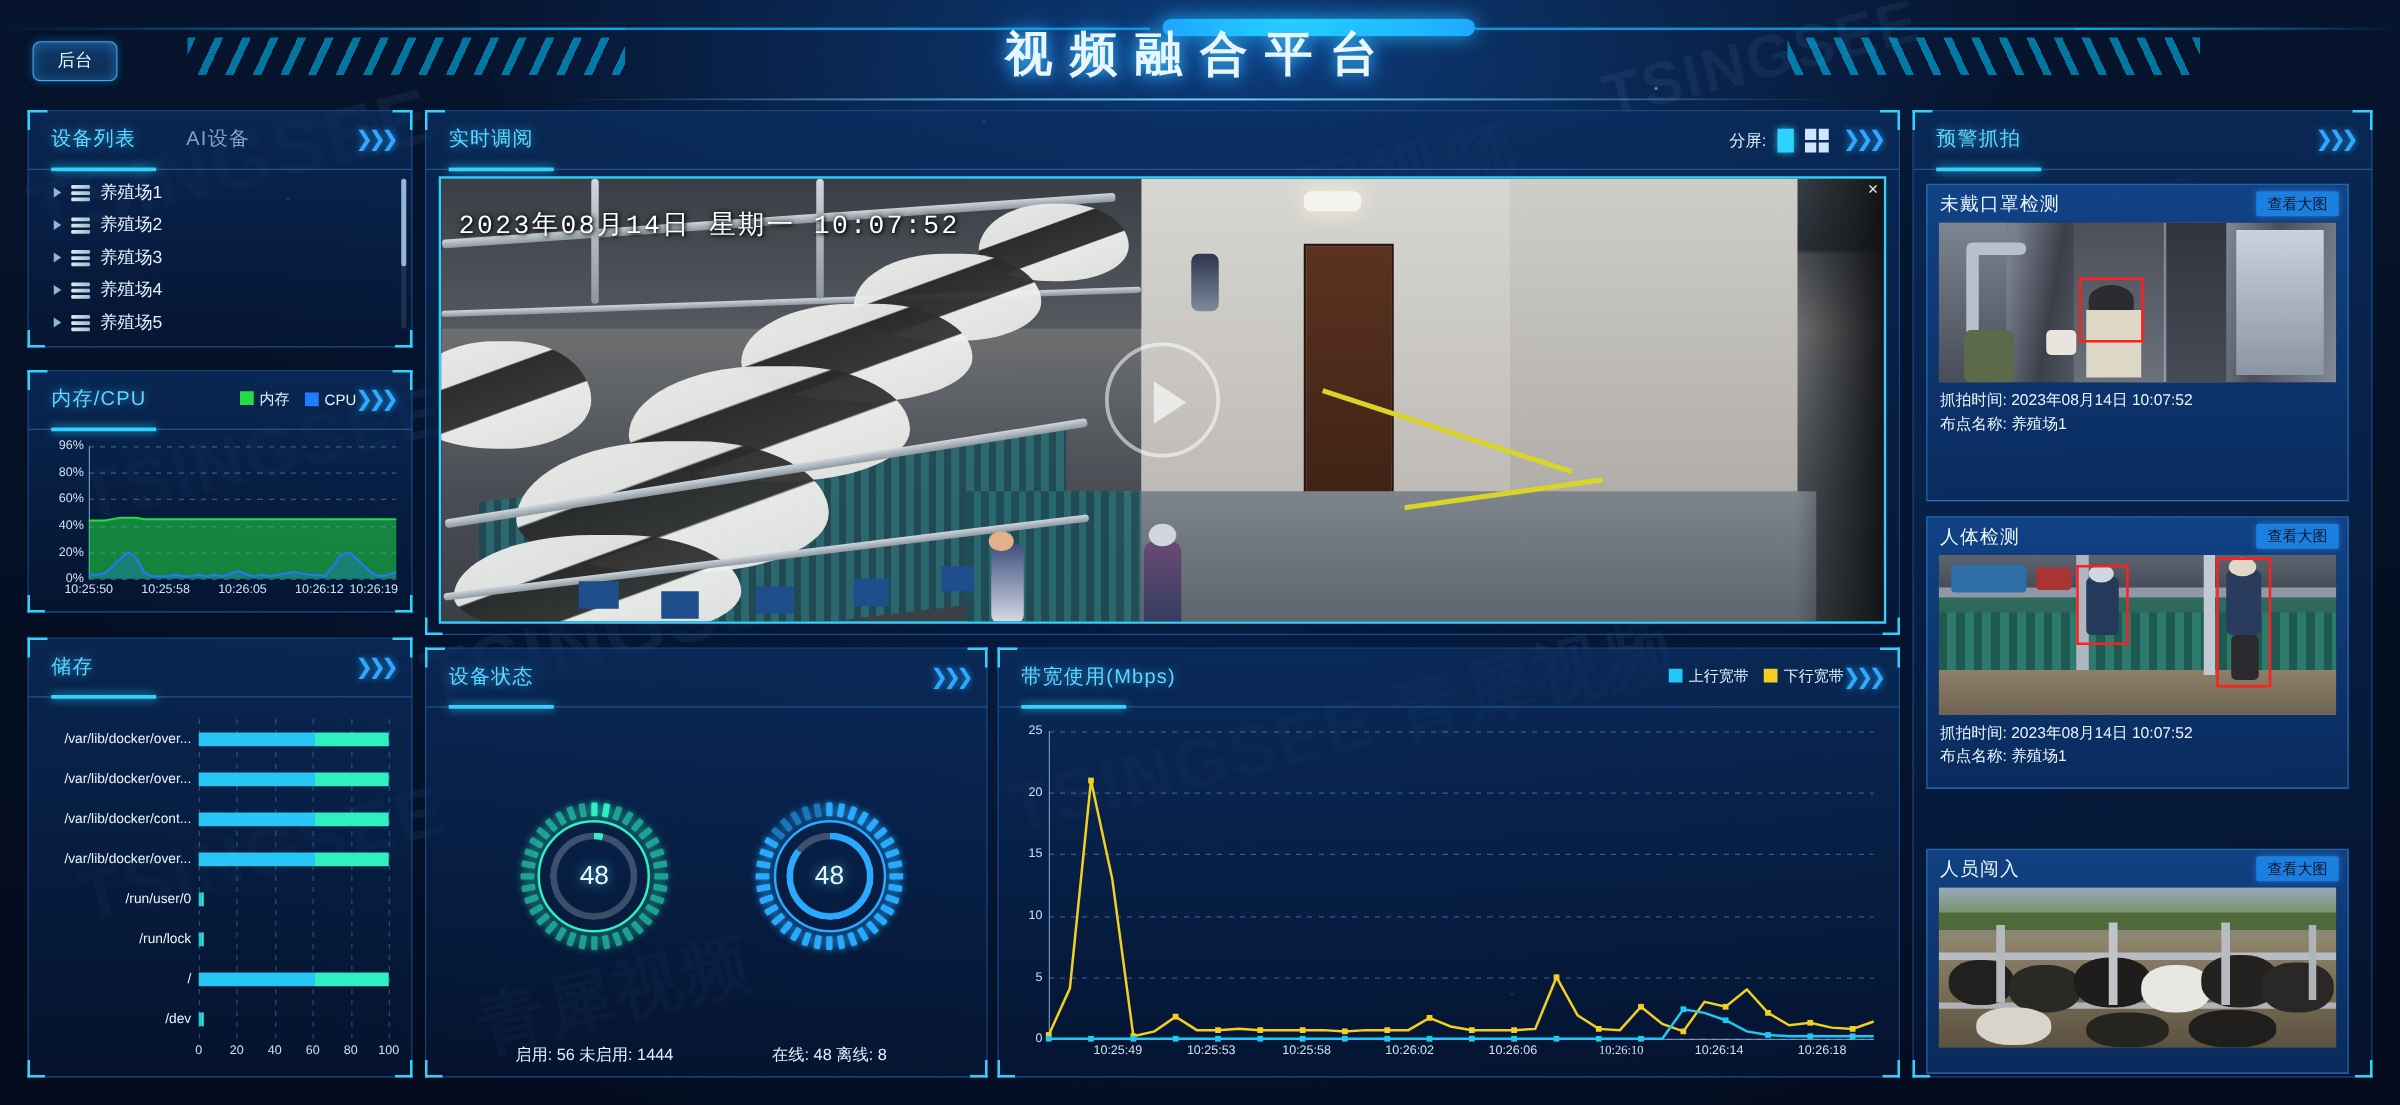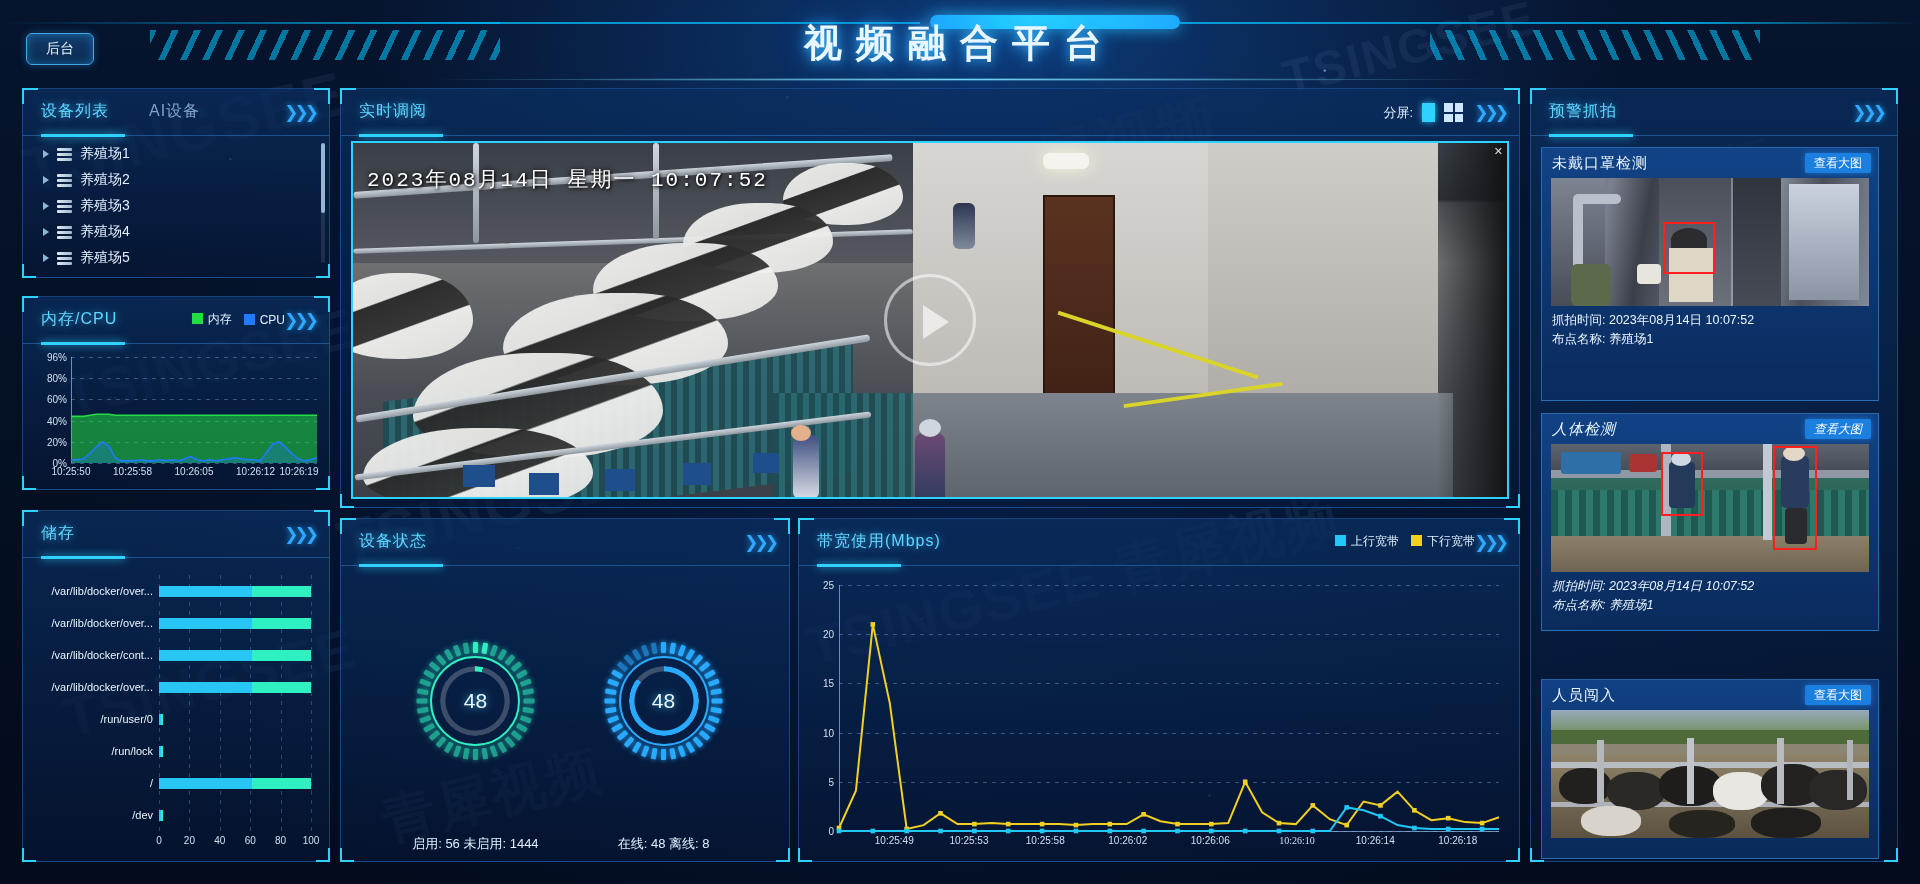--- a/index.html
+++ b/index.html
@@ -152,21 +152,21 @@
   #bandwidth { left:798px; top:518px; width:722px; height:344px; }
 
   
   #alerts { left:1530px; top:88px; width:368px; height:774px; }
   .acard { position:absolute; left:10px; width:338px;
            background:linear-gradient(180deg, rgba(18,70,140,.9), rgba(10,44,95,.9));
            border:1px solid rgba(60,150,230,.55); }
   .acard-head { position:relative; height:30px; display:flex; align-items:center; padding:0 6px 0 10px; }
   .acard-title { font-size:15px; color:#eaf6ff; letter-spacing:1px; }
   .viewbig { position:absolute; right:7px; top:5px; height:20px; padding:0 9px; border-radius:2px;
-    background:#1b7fe0; color:#ffffff; font-size:12px; display:flex; align-items:center; cursor:pointer;
+    background:#1b7fe0; color:#0f172a; font-size:12px; display:flex; align-items:center; cursor:pointer;
     box-shadow:0 0 6px rgba(40,140,240,.6); }
   .athumb { position:relative; width:318px; height:128px; margin:0 auto; overflow:hidden; background:#333; }
   .ameta { padding:5px 10px 7px 10px; font-size:12.5px; color:#eaf6ff; line-height:19px; }
   .redbox { position:absolute; border:2px solid #ff1f1f; }
   
   .sc-bus { position:absolute; inset:0; background:linear-gradient(100deg,#5f6470 0%,#7b8090 18%,#3b3f49 30%,#6a7080 48%,#9aa2b2 62%,#4a4f59 80%,#828a9a 100%); }
   .sc-barn { position:absolute; inset:0; background:linear-gradient(180deg,#6c7a64 0%,#4a5f49 22%,#2f6b5e 23%,#2b6356 55%,#6f655a 56%,#7c7266 100%); }
   .sc-yard { position:absolute; inset:0; background:linear-gradient(180deg,#8fa2b8 0%,#5d7a46 14%,#7d6a4c 30%,#6a5a42 60%,#8a7a60 100%); }
   .blob { position:absolute; border-radius:45%; }
 </style>
@@ -646,21 +646,21 @@
         <div style="position:absolute;left:86px;top:86px;width:24px;height:20px;background:#e8e5dc;border-radius:4px;"></div>
         <div style="position:absolute;left:20px;top:86px;width:40px;height:42px;background:#5b6a4a;border-radius:6px;"></div>
         <div class="redbox" style="left:112px;top:44px;width:52px;height:52px;"></div>
       </div>
       <div class="ameta">
         <div>抓拍时间: 2023年08月14日 10:07:52</div>
         <div>布点名称: 养殖场1</div>
       </div>
     </div>
 
-    <div class="acard" style="top:324px; height:218px;font-style:italic;">
+    <div class="acard" style="top:324px; height:218px;">
       <div class="acard-head">
         <span class="acard-title">人体检测</span>
         <span class="viewbig">查看大图</span>
       </div>
       <div class="athumb">
         <div class="sc-barn"></div>
         <div style="position:absolute;left:0;top:0;width:318px;height:34px;background:linear-gradient(180deg,#5d6470,#3f4652);"></div>
         <div style="position:absolute;left:0;top:26px;width:318px;height:8px;background:#8f98a4;"></div>
         <div style="position:absolute;left:0;top:46px;width:318px;height:46px;background:repeating-linear-gradient(90deg,#1f5a52 0 7px,#2d7a6d 7px 14px);"></div>
         <div style="position:absolute;left:0;top:92px;width:318px;height:36px;background:linear-gradient(180deg,#8d8069,#6f6453);"></div>

